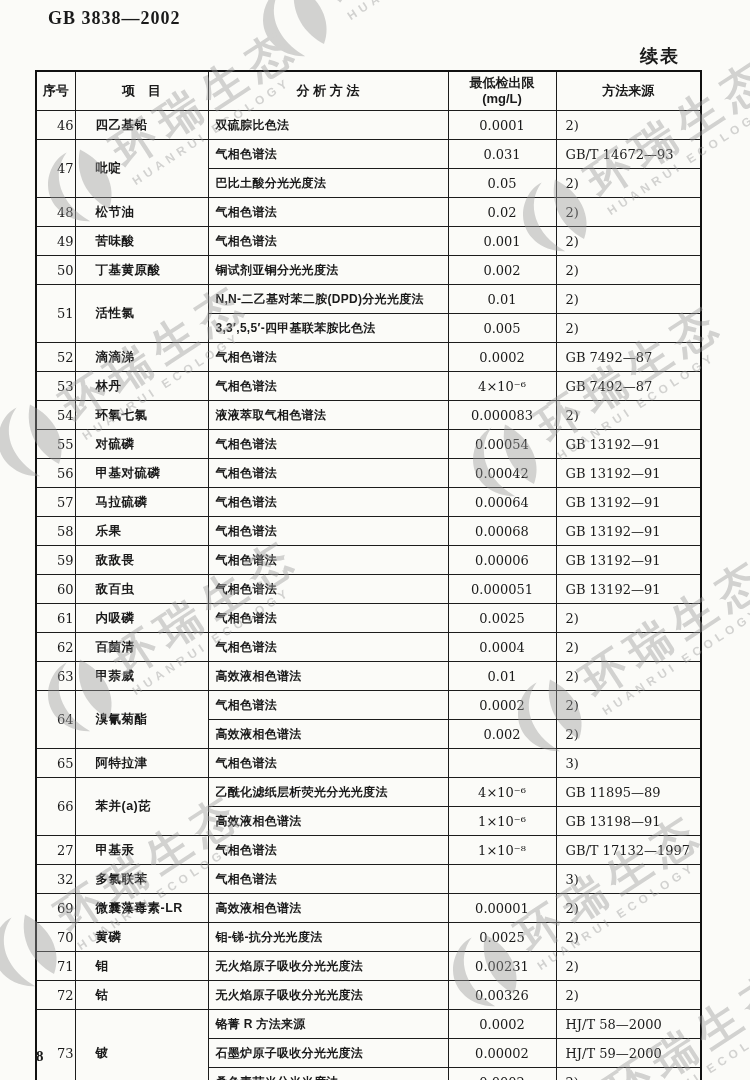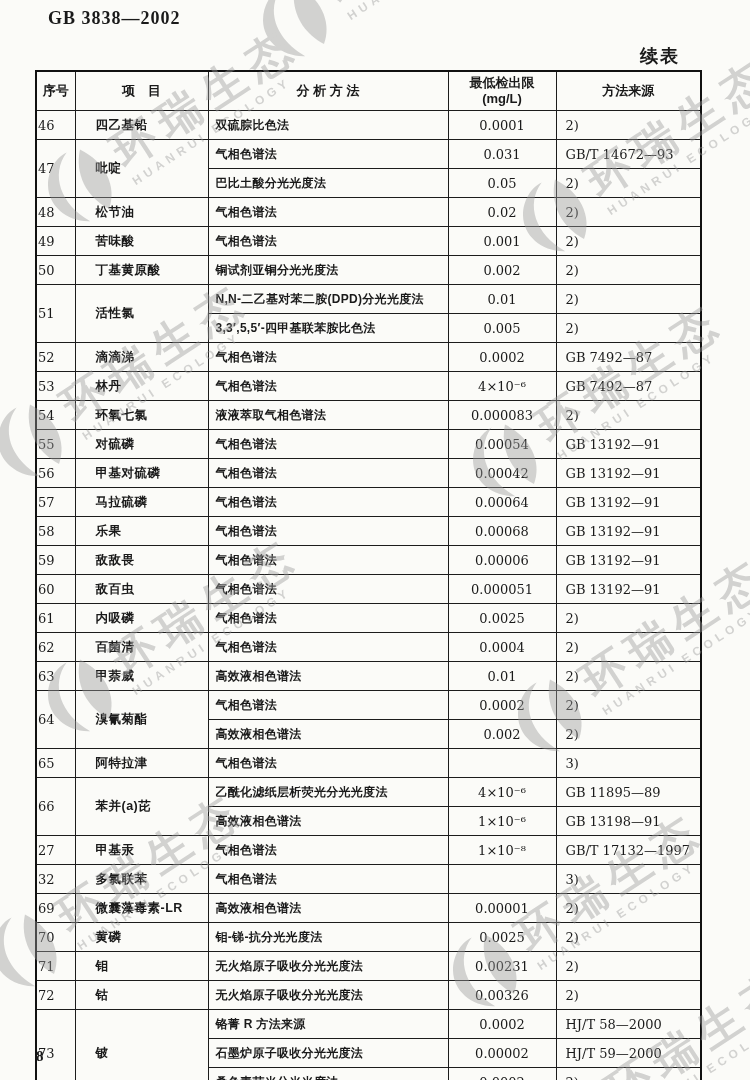--- a/index.html
+++ b/index.html
@@ -11,21 +11,21 @@
   .continued{position:absolute;top:44px;right:70px;font-size:18px;font-weight:bold;letter-spacing:2px;}
   .page-number{position:absolute;left:36px;top:1048px;font-family:"Liberation Serif",serif;
     font-weight:bold;font-size:15px;}
 
   table.main{position:absolute;left:35px;top:70px;width:665px;border-collapse:collapse;
     table-layout:fixed;background:transparent;}
   table.main th,table.main td{border:1.5px solid #1c1c1c;overflow:hidden;}
   table.main{border:2px solid #111;}
   th{height:36px;font-size:13px;font-weight:bold;text-align:center;vertical-align:middle;line-height:1.25;}
   td{height:26px;vertical-align:middle;}
-  .c-no{font-family:"DejaVu Serif","Liberation Serif",serif;font-size:13px;text-align:left;}
+  .c-no{font-family:"DejaVu Serif","Liberation Serif",serif;font-size:13px;text-align:right;}
   .c-item{font-size:12.5px;font-weight:bold;padding-left:20px;letter-spacing:0.5px;}
   .c-method{font-size:12px;font-weight:bold;padding-left:7px;white-space:nowrap;letter-spacing:0.3px;}
   .c-limit{font-family:"DejaVu Serif","Liberation Serif",serif;font-size:13px;text-align:center;white-space:nowrap;margin-left:24px;}
   .c-source{font-family:"DejaVu Serif","Liberation Serif",serif;font-size:13px;padding-left:9px;white-space:nowrap;}
 
   .wm-layer{position:absolute;left:0;top:0;width:750px;height:1080px;pointer-events:none;
     z-index:5;opacity:0.42;}
   .wm{position:absolute;width:330px;height:110px;display:flex;align-items:center;
     transform:rotate(-33deg);white-space:nowrap;}
   .wm-logo{flex:0 0 auto;margin-right:8px;}

